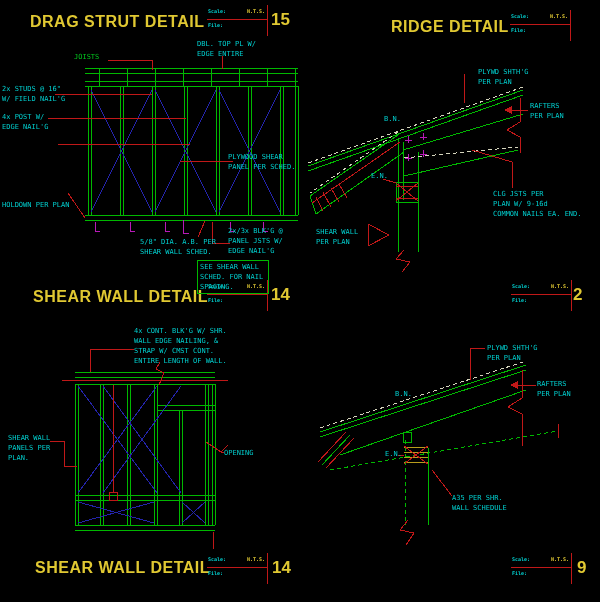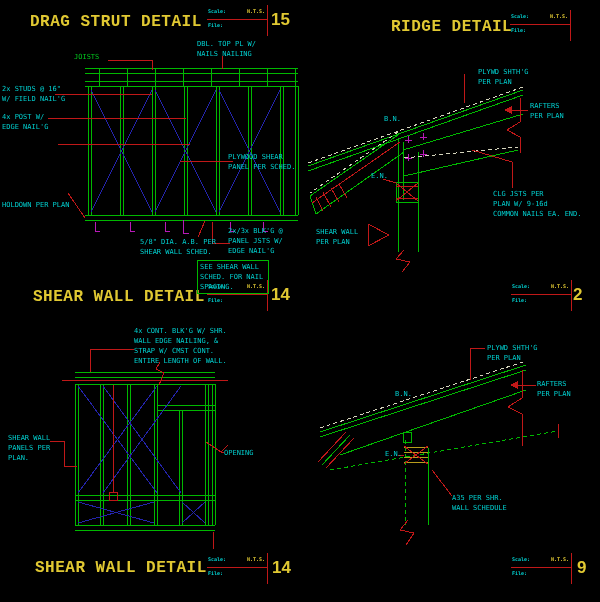--- a/index.html
+++ b/index.html
@@ -1,19 +1,19 @@
 <!DOCTYPE html>
 <html><head>
 <meta charset="utf-8">
 <style>
   html,body{margin:0;padding:0;background:#000;}
   #canvas{position:relative;width:600px;height:602px;background:#000;overflow:hidden;
           font-family:"DejaVu Sans Mono",monospace;}
   #linework{position:absolute;left:0;top:0;}
-  .title{position:absolute;color:#e0c832;font-family:Liberation Mono, monospace;
+  .title{position:absolute;color:#e0c832;font-family:Liberation Sans, sans-serif;
          font-weight:bold;font-size:16px;letter-spacing:.5px;white-space:nowrap;}
   .num{position:absolute;color:#e0c832;font-family:"Liberation Sans",sans-serif;
        font-weight:bold;font-size:17px;}
   .ann{position:absolute;color:#00cfcf;font-size:7px;line-height:1.45;
        white-space:pre-line;letter-spacing:0;}
   .ann-green{color:#00c81e;}
   .tblock{position:absolute;width:60px;height:26px;}
   .tb-scale{position:absolute;left:1px;top:0;color:#00cfcf;font-size:5px;font-weight:bold;}
   .tb-nts{position:absolute;right:2px;top:0;color:#e0c832;font-size:5px;font-weight:bold;}
   .tb-file{position:absolute;left:1px;top:14px;color:#00cfcf;font-size:5px;font-weight:bold;}
@@ -157,21 +157,21 @@
     <span class="tb-scale">Scale:</span>
     <span class="tb-nts">N.T.S.</span>
     <div class="tb-hline"></div>
     <span class="tb-file">File:</span>
     <div class="tb-vline"></div>
   </div>
   <div class="num" style="left:577px;top:558px">9</div>
 
   <div class="ann ann-green" style="left:74px;top:52px">JOISTS</div>
   <div class="ann" style="left:197px;top:39px">DBL. TOP PL W/
-NAILS NAILING</div>
+EDGE ENTIRE</div>
   <div class="ann" style="left:2px;top:84px">2x STUDS @ 16"
 W/ FIELD NAIL'G</div>
   <div class="ann" style="left:2px;top:112px">4x POST W/
 EDGE NAIL'G</div>
   <div class="ann" style="left:2px;top:200px">HOLDOWN PER PLAN</div>
   <div class="ann" style="left:228px;top:152px">PLYWOOD SHEAR
 PANEL PER SCHED.</div>
   <div class="ann" style="left:228px;top:226px">2x/3x BLK'G @
 PANEL JSTS W/
 EDGE NAIL'G</div>

